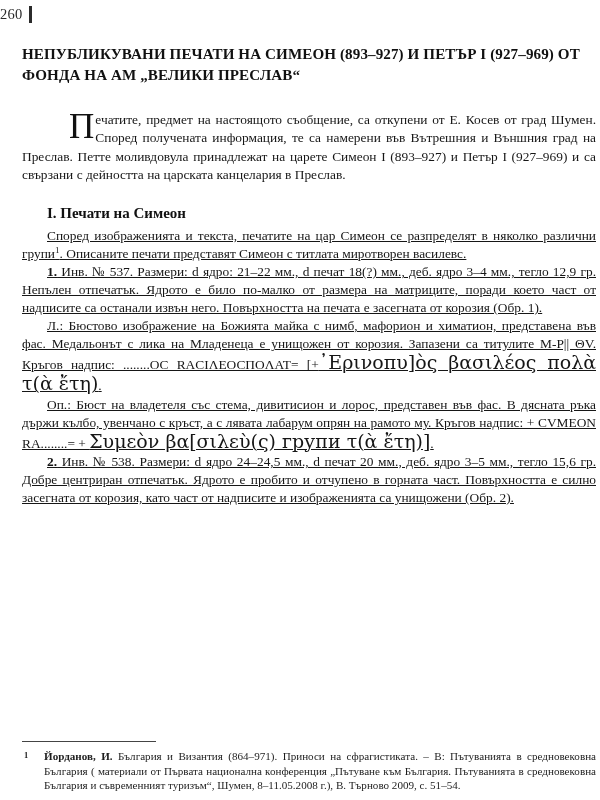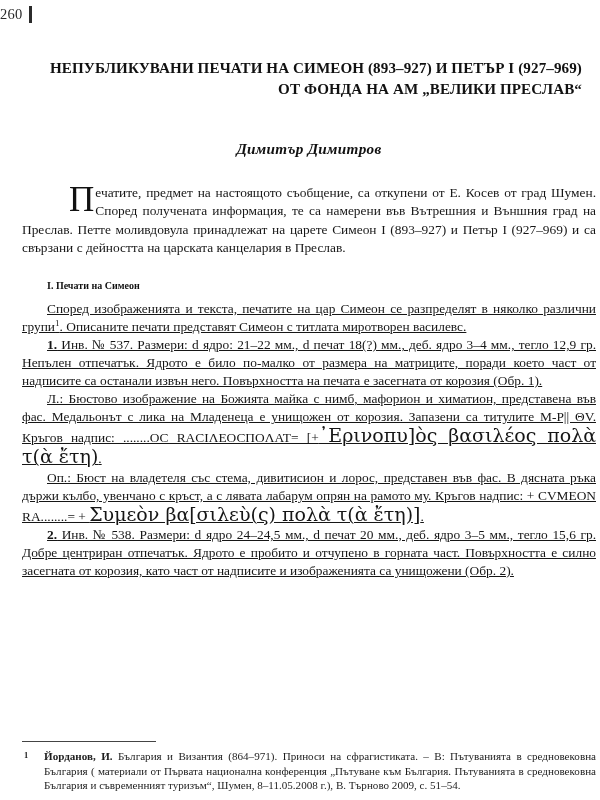--- a/index.html
+++ b/index.html
@@ -48,25 +48,25 @@
 
   
   .column {
     position: absolute;
     left: 22px;
     top: 44px;
     width: 574px;
   }
 
   h1.doc-title {
-    margin: 14px;
+    margin: 0;
     font-size: 15.1px;
     line-height: 1.37;
     font-weight: bold;
-    text-align: right;
+    text-align: left;
     letter-spacing: .1px;
     color: #111;
     font-family: "Liberation Serif", "DejaVu Serif", serif;
   }
 
   .byline {
     margin: 0;
     padding-top: 27px;
     text-align: center;
     font-size: 15.2px;
@@ -109,21 +109,21 @@
     margin-right: 0px;
     font-family: "Liberation Serif", "DejaVu Serif", serif;
     color: #111;
   }
 
   h2.section-title {
     margin: 0;
     padding-top: 20px;
     padding-bottom: 5px;
     padding-left: 25px;
-    font-size: 10px;
+    font-size: 15px;
     font-weight: bold;
     line-height: 18px;
     color: #111;
     text-align: left;
   }
 
   .bold { font-weight: bold; }
   .greek {
     font-family: "DejaVu Serif", "Liberation Serif", serif;
     font-size: 19px;
@@ -171,35 +171,34 @@
 
   <div class="runhead">
     <span class="folio">260</span>
     <span class="folio-rule"></span>
   </div>
 
   <div class="column">
 
     <h1 class="doc-title">НЕПУБЛИКУВАНИ ПЕЧАТИ НА СИМЕОН (893–927) И ПЕТЪР I (927–969) ОТ ФОНДА НА АМ „ВЕЛИКИ ПРЕСЛАВ“</h1>
 
-    <p class="byline">Димитър Димитров</p>
 
     <div class="body-block">
 
       <p class="para dropcap-para">
         <span class="dropcap">П</span><span>ечатите, предмет на настоящото съобщение, са откупени от Е. Косев от град Шумен. Според получената информация, те са намерени във Вътрешния и Външния град на Преслав. Петте моливдовула принадлежат на царете Симеон I (893–927) и Петър I (927–969) и са свързани с дейността на царската канцелария в Преслав.</span>
       </p>
 
       <h2 class="section-title">I. Печати на Симеон</h2>
 
       <div id="section-paras">
           <p class="para indent"><span>Според изображенията и текста, печатите на цар Симеон се разпределят в няколко различни групи</span><span class="sup">1</span><span>. Описаните печати представят Симеон с титлата миротворен василевс.</span></p>
           <p class="para indent"><span class="bold">1.</span><span> Инв. № 537. Размери: d ядро: 21–22 мм., d печат 18(?) мм., деб. ядро 3–4 мм., тегло 12,9 гр. Непълен отпечатък. Ядрото е било по-малко от размера на матриците, поради което част от надписите са останали извън него. Повърхността на печата е засегната от корозия (Обр. 1).</span></p>
           <p class="para indent"><span>Л.: Бюстово изображение на Божията майка с нимб, мафорион и химатион, представена във фас. Медальонът с лика на Младенеца е унищожен от корозия. Запазени са титулите M-P|| ΘV. Кръгов надпис: ........ОС RACIΛЕОСПОΛАТ= [+</span><span class="greek">᾿Ερινοπυ]ὸς βασιλέος πολὰ τ(ὰ ἔτη)</span><span>.</span></p>
-          <p class="para indent"><span>Оп.: Бюст на владетеля със стема, дивитисион и лорос, представен във фас. В дясната ръка държи кълбо, увенчано с кръст, а с лявата лабарум опрян на рамото му. Кръгов надпис: + CVMEON RA........= + </span><span class="greek">Συμεὸν βα[σιλεὺ(ς) πολὰ τ(ὰ ἔτη)]</span><span>.</span></p>
+          <p class="para indent"><span>Оп.: Бюст на владетеля със стема, дивитисион и лорос, представен във фас. В дясната ръка държи кълбо, увенчано с кръст, а с лявата лабарум опрян на рамото му. Кръгов надпис: + CVMEON RA........= + </span><span class="greek">Συμεὸν βα[σιλεὺ(ς) групи τ(ὰ ἔτη)]</span><span>.</span></p>
           <p class="para indent"><span class="bold">2.</span><span> Инв. № 538. Размери: d ядро 24–24,5 мм., d печат 20 мм., деб. ядро 3–5 мм., тегло 15,6 гр. Добре центриран отпечатък. Ядрото е пробито и отчупено в горната част. Повърхността е силно засегната от корозия, като част от надписите и изображенията са унищожени (Обр. 2).</span></p>
         </div>
 
     </div>
   </div>
 
   <div class="footnote-area">
     <div class="footnote-rule"></div>
     <div class="footnote">
       <span class="fn-marker">1</span>

